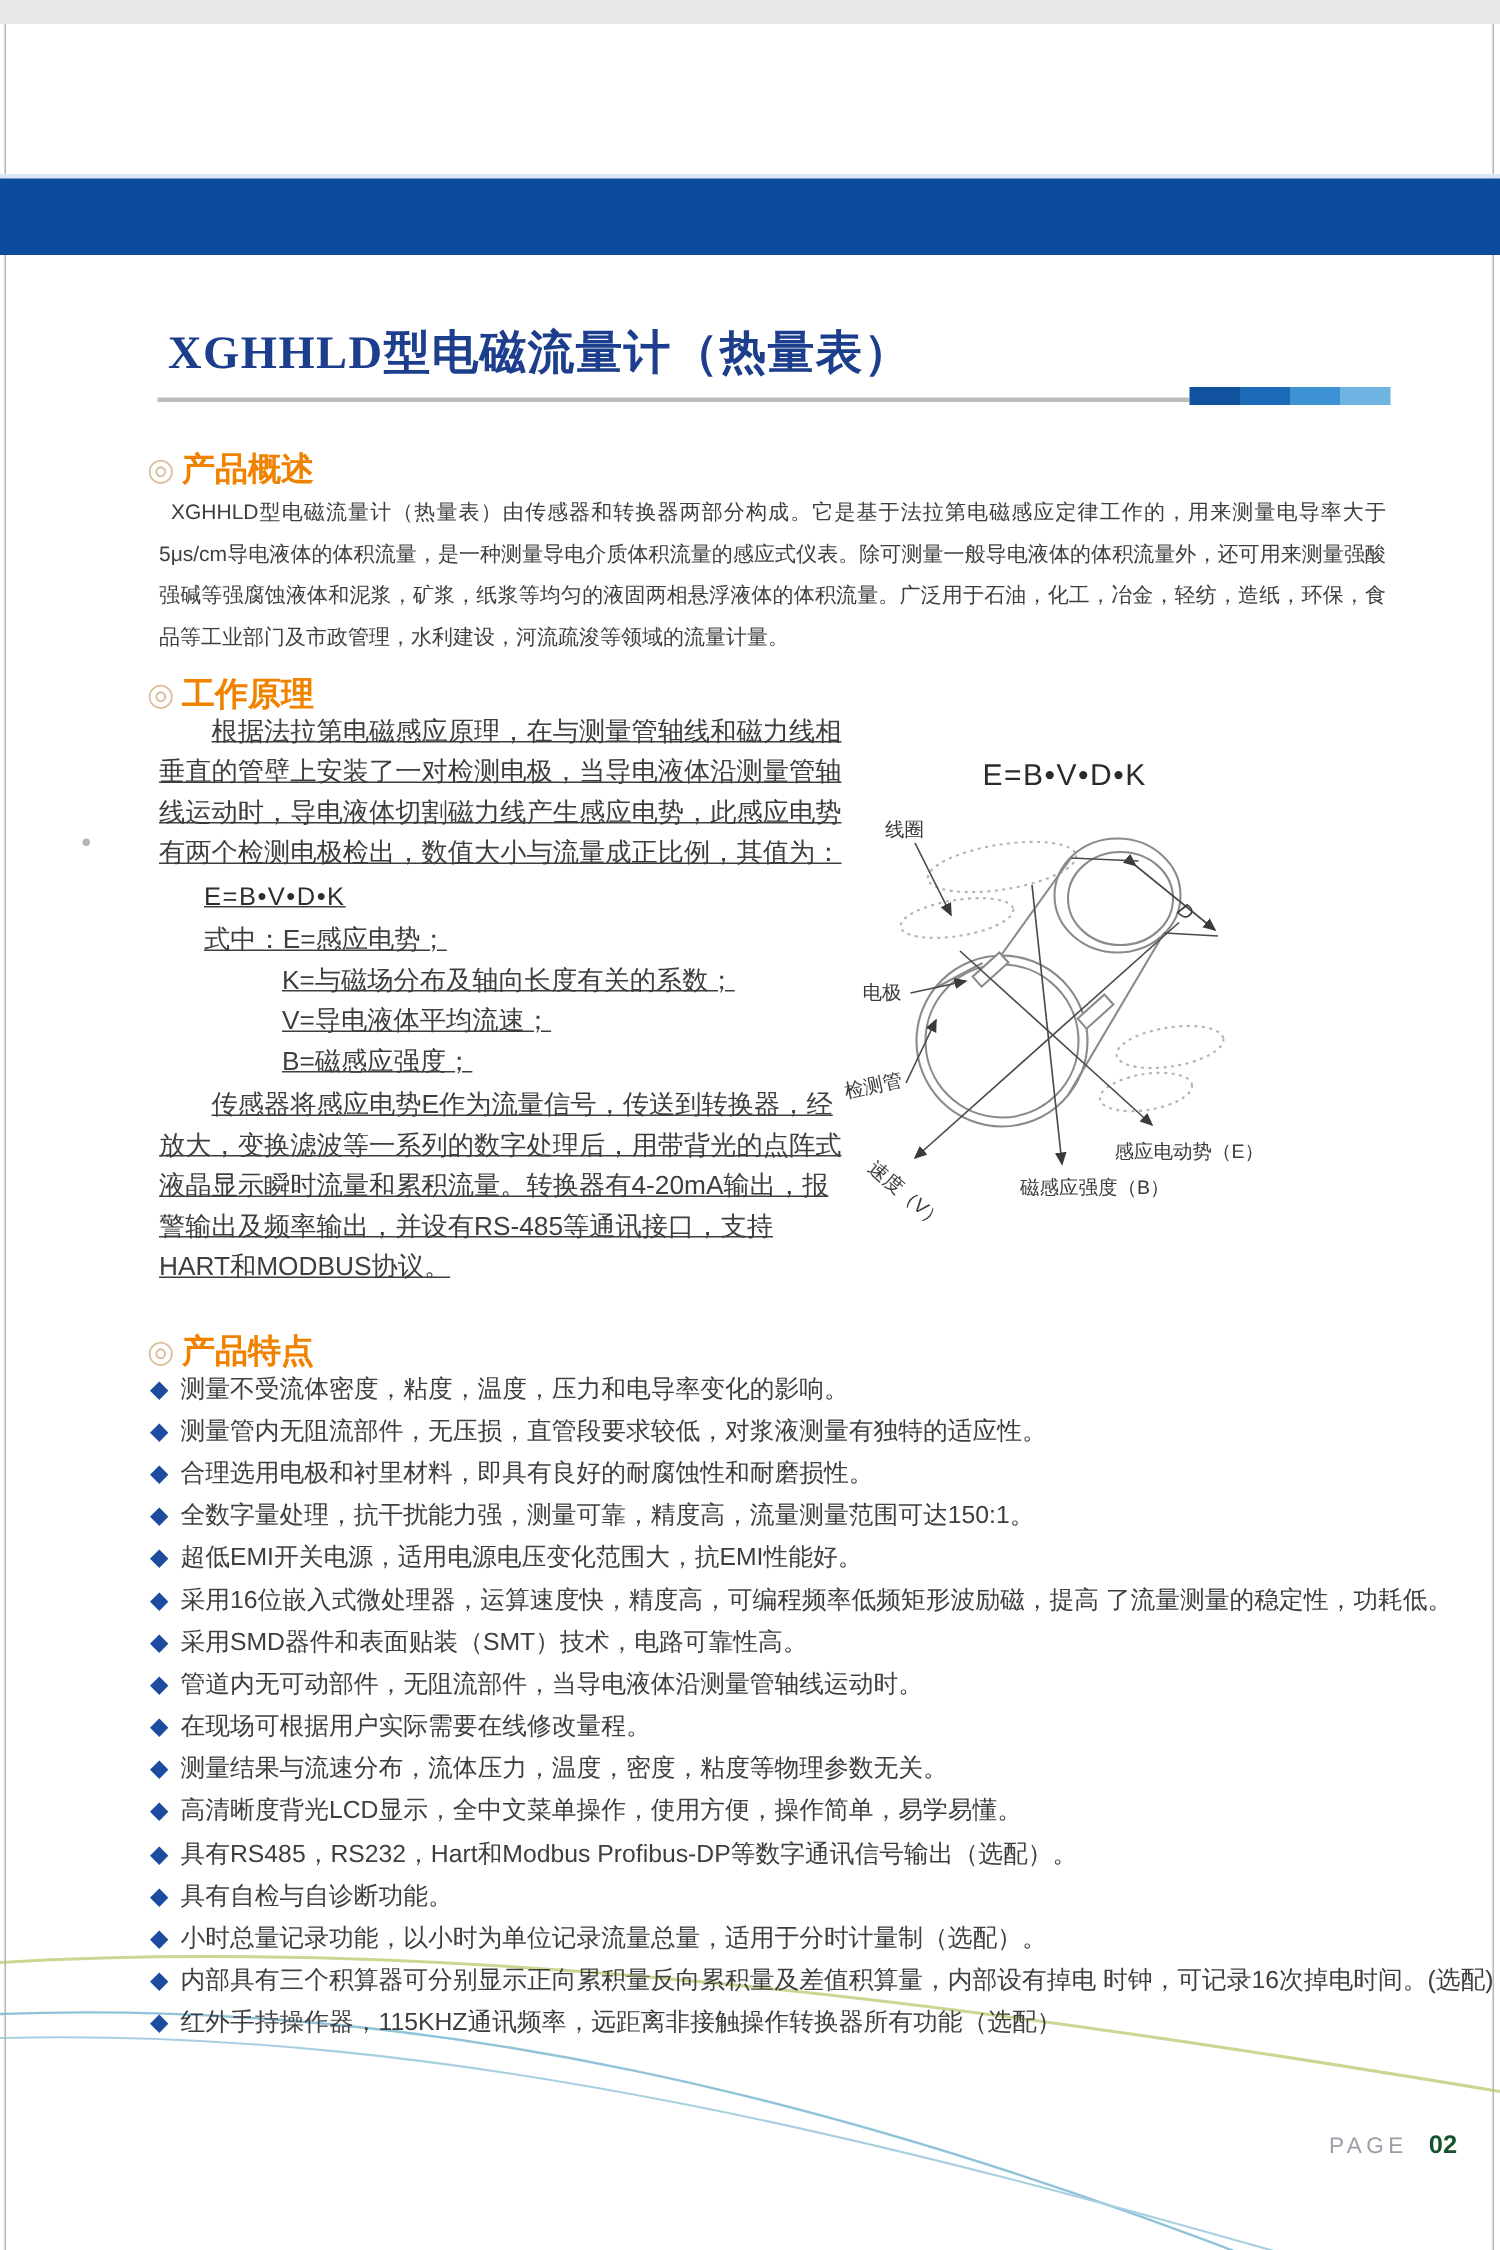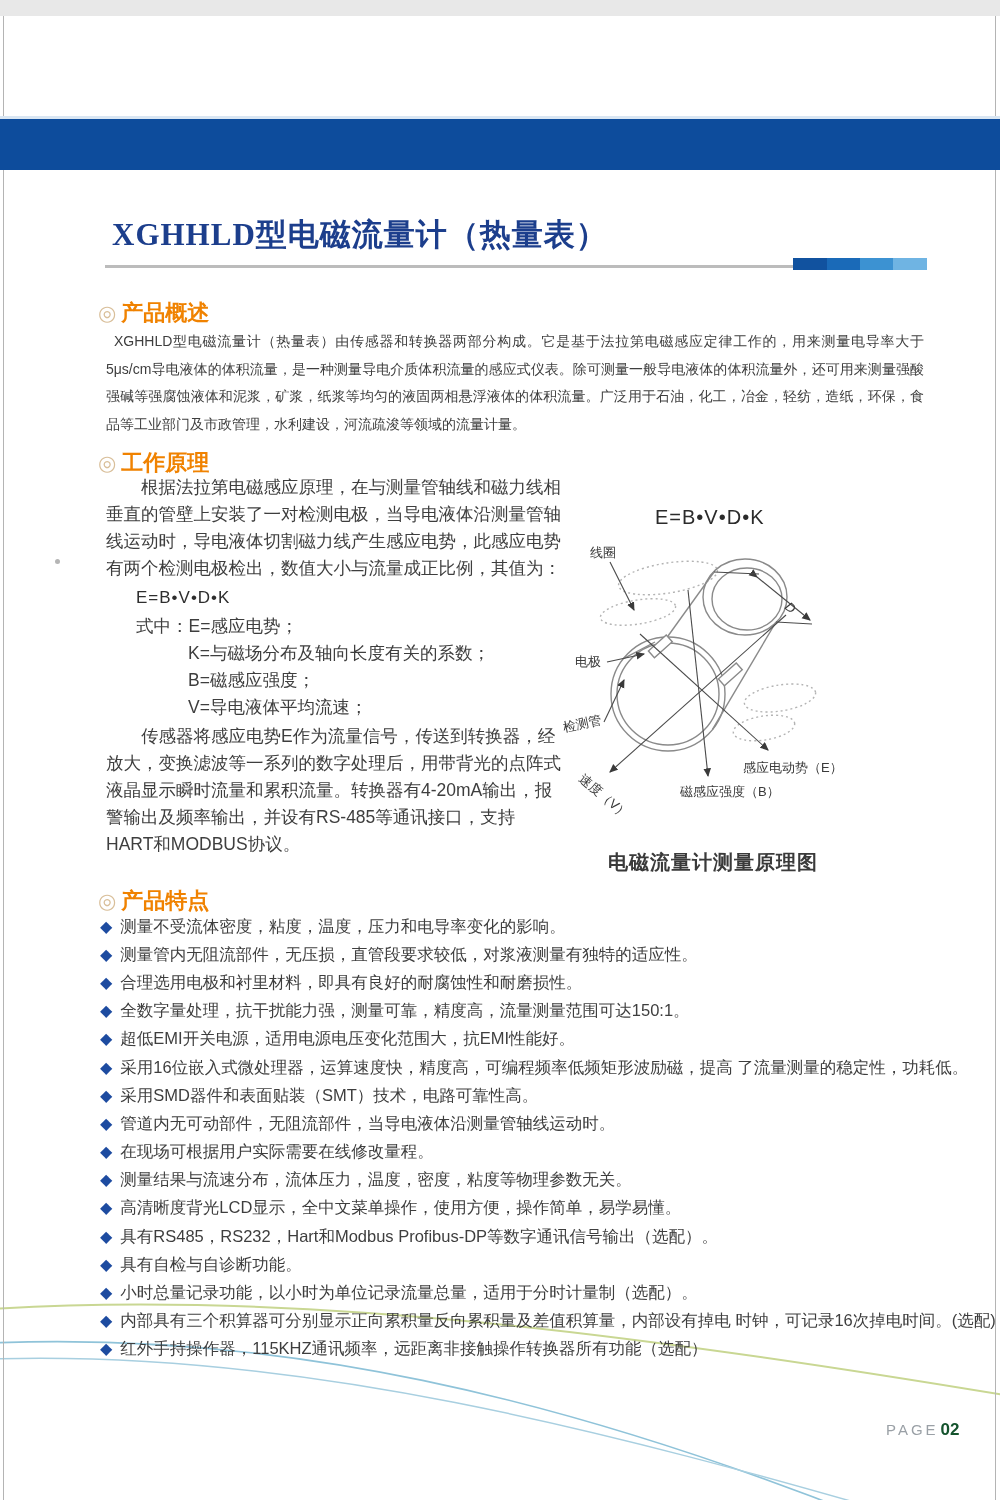--- a/index.html
+++ b/index.html
@@ -37,21 +37,21 @@
   .sh-features{top:870px;}
 
   .overview-body{
     position:absolute;left:106px;top:312px;width:818px;
     font-size:14px;line-height:27.5px;text-align:justify;color:#3e3e3e;
     text-indent:8px;
   }
 
   .principle-col{
     position:absolute;left:106px;top:458px;width:455px;
-    font-size:17.5px;line-height:27px;color:#3e3e3e;
+    font-size:17.5px;line-height:27px;color:#3e3e3e;text-decoration:underline;
   }
   .principle-col .p1{text-indent:2em;margin:0 0 2px 0;}
   .formula-line{margin:2px 0 2px 30px;font-size:17px;color:#2e2e2e;letter-spacing:1px;}
   .shizhong{margin-left:30px;}
   .term{margin-left:82px;}
   .principle-col .p2{text-indent:2em;margin:2px 0 0 0;}
 
   .diagram-col{position:absolute;left:560px;top:490px;width:440px;}
   .diagram-formula{margin:0 0 0 95px;font-size:20px;color:#2b2b2b;letter-spacing:1px;height:26px;}
   .diagram-caption{
@@ -62,21 +62,21 @@
   .features-list{
     position:absolute;left:100px;top:896px;width:880px;
     list-style:none;margin:0;padding:0;font-size:16.5px;color:#3e3e3e;
   }
   .features-list li{
     display:flex;align-items:flex-start;gap:8px;
     line-height:21px;padding:3.6px 0;white-space:nowrap;
   }
   .features-list .diamond{color:#1d4ba0;font-size:16px;line-height:21px;}
 
-  .footer{position:absolute;left:886px;top:1404px;display:flex;align-items:baseline;gap:2px;white-space:nowrap;}
+  .footer{position:absolute;left:886px;top:1404px;display:flex;align-items:baseline;gap:14px;white-space:nowrap;}
   .footer .pg{color:#9aa0a6;font-size:15px;letter-spacing:3px;}
   .footer .num{color:#14532d;font-size:17px;font-weight:bold;}
 
   .decor{position:absolute;left:0;top:1265px;width:1000px;height:235px;pointer-events:none;}
   .stray-dot{position:absolute;left:55px;top:543px;width:5px;height:5px;border-radius:50%;background:#b5b5b5;}
 </style>
 </head>
 <body>
 
 <div class="page">
@@ -110,22 +110,22 @@
     <span>工作原理</span>
   </div>
 
   <div class="principle-col">
     <p class="p1">根据法拉第电磁感应原理，在与测量管轴线和磁力线相垂直的管壁上安装了一对检测电极，当导电液体沿测量管轴线运动时，导电液体切割磁力线产生感应电势，此感应电势有两个检测电极检出，数值大小与流量成正比例，其值为：</p>
     <div class="formula-line">E=B•V•D•K</div>
     <div class="shizhong">
       <span>式中：</span><span>E=感应电势；</span>
     </div>
     <div class="term">K=与磁场分布及轴向长度有关的系数；</div>
+    <div class="term">V=导电液体平均流速；</div>
     <div class="term">B=磁感应强度；</div>
-    <div class="term">V=导电液体平均流速；</div>
     <p class="p2">传感器将感应电势E作为流量信号，传送到转换器，经放大，变换滤波等一系列的数字处理后，用带背光的点阵式液晶显示瞬时流量和累积流量。转换器有4-20mA输出，报警输出及频率输出，并设有RS-485等通讯接口，支持HART和MODBUS协议。</p>
   </div>
 
   <div class="diagram-col">
     <div class="diagram-formula">E=B•V•D•K</div>
     <svg width="440" height="305" viewBox="0 0 440 305">
       <defs>
         <marker id="ah" markerWidth="9" markerHeight="8" refX="7" refY="3.5" orient="auto">
           <path d="M0,0 L8,3.5 L0,7 z" fill="#3a3a3a"></path>
         </marker>
@@ -168,21 +168,20 @@
       <g fill="#3a3a3a" font-size="13">
         <text x="30" y="25">线圈</text>
         <text x="15" y="134">电极</text>
         <text x="4" y="200" transform="rotate(-12 4 200)">检测管</text>
         <text x="18" y="248" transform="rotate(40 18 248)">速度（V）</text>
         <text x="120" y="264">磁感应强度（B）</text>
         <text x="183" y="240">感应电动势（E）</text>
         <text x="224" y="76" font-style="italic" transform="rotate(40 224 76)">D</text>
       </g>
     </svg>
-    <div class="diagram-caption">电磁流量计测量原理图</div>
   </div>
 
   <div class="section-heading sh-features">
     <span class="marker">◎</span>
     <span>产品特点</span>
   </div>
 
   <ul class="features-list">
     <li>
         <span class="diamond">◆</span>

